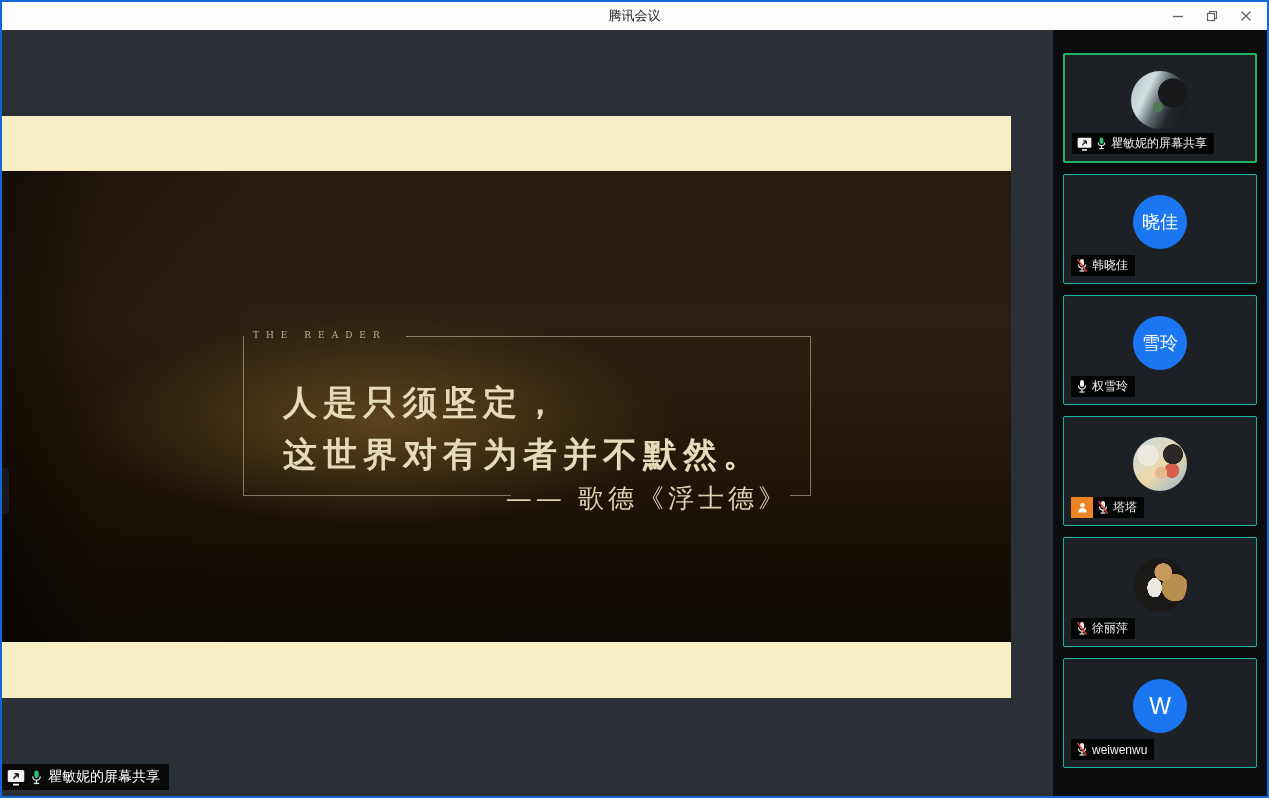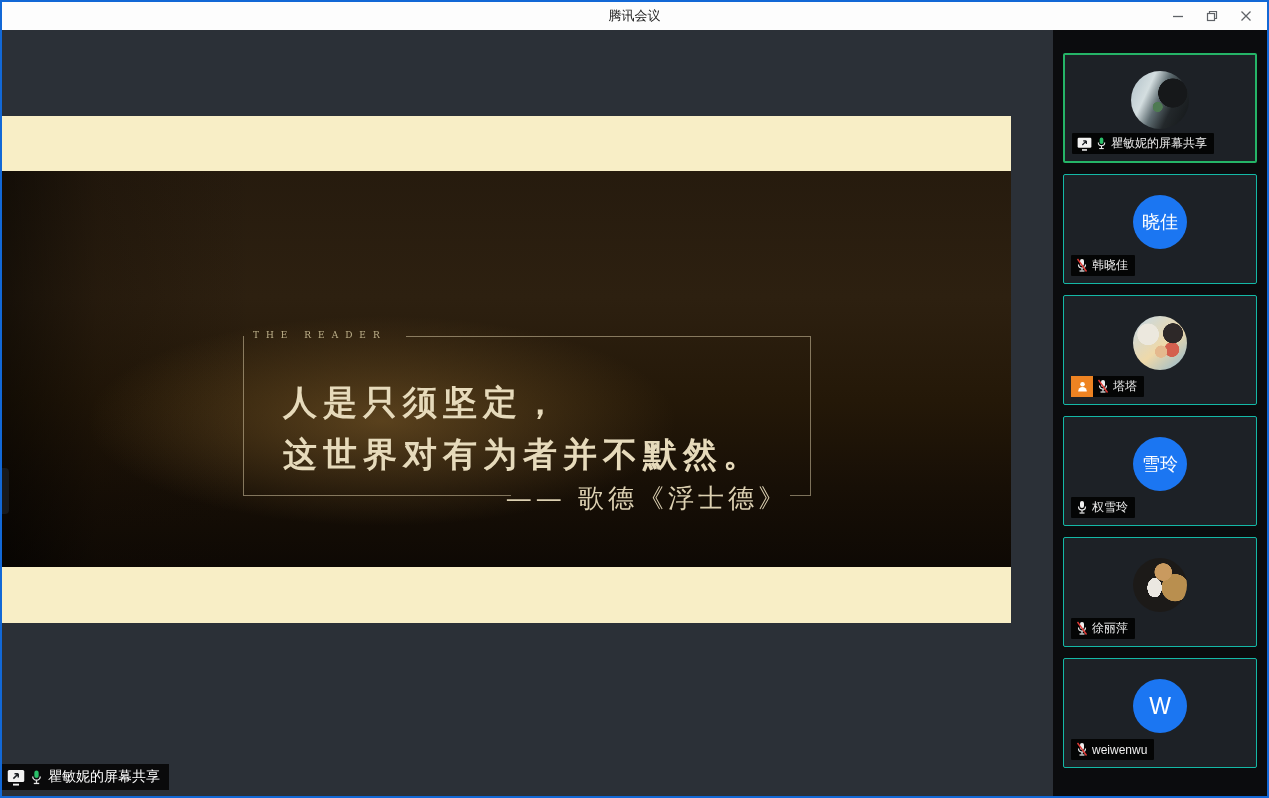--- a/index.html
+++ b/index.html
@@ -27,21 +27,21 @@
   .speaking-text { font-size:13px; color:#d2d3d4; white-space:nowrap; }
   .brand-logo { margin-left:auto; position:relative; width:44px; height:30px; }
   .diamond { position:absolute; border-radius:4px; transform:rotate(45deg); }
   .diamond.d1 { width:21px; height:21px; left:2px; top:4px; background:#585c61; }
   .diamond.d2 { width:19px; height:19px; left:18px; top:7px; background:#45494d; }
 
   
   .share-video { position:absolute; left:0; top:86px; width:1009px; height:590px; }
   .cream-bar { width:100%; height:55px; background:#f8eec6; }
   .cream-bar.bottom { height:56px; }
-  .video-brown { position:relative; width:100%; height:396px;
+  .video-brown { position:relative; width:100%; height:471px;
     background:
       radial-gradient(ellipse 420px 150px at 380px 250px, rgba(146,108,50,0.50), rgba(146,108,50,0) 70%),
       linear-gradient(90deg, rgba(0,0,0,0.50) 0px, rgba(18,11,5,0.28) 95px, rgba(18,11,5,0) 250px),
       linear-gradient(180deg, #261b0e 0%, #2d2010 32%, #241808 58%, #170f06 80%, #0e0904 100%);
     }
 
   
   .qline { position:absolute; background:rgba(212,197,162,0.55); }
   .qb-top    { left:404px; top:165px; width:404px; height:1px; }
   .qb-left   { left:241px; top:165px; width:1px;  height:159px; }
@@ -213,20 +213,35 @@
               <line x1="12" y1="20" x2="12" y2="25" stroke="#f0f0f0" stroke-width="2.4"></line>
               <line x1="7" y1="26" x2="17" y2="26" stroke="#f0f0f0" stroke-width="2.4"></line>
               <line x1="3" y1="2" x2="21" y2="27" stroke="#e03a36" stroke-width="2.8"></line>
             </svg>
           </span>
           <span class="txt">韩晓佳</span>
         </div>
       </div>
 
       <div class="tile">
+        <div class="avatar blue">雪玲</div>
+        <div class="chip">
+          <span class="icon">
+            <svg width="12" height="15" viewBox="0 0 24 30">
+              <rect x="8" y="2" width="8" height="14" rx="4" fill="#f0f0f0"></rect>
+              <path d="M5 13 a7 7 0 0 0 14 0" fill="none" stroke="#f0f0f0" stroke-width="2.4"></path>
+              <line x1="12" y1="20" x2="12" y2="25" stroke="#f0f0f0" stroke-width="2.4"></line>
+              <line x1="7" y1="26" x2="17" y2="26" stroke="#f0f0f0" stroke-width="2.4"></line>
+            </svg>
+          </span>
+          <span class="txt">权雪玲</span>
+        </div>
+      </div>
+
+      <div class="tile">
         <div class="avatar photo-family"></div>
         <div class="chip with-badge">
           <span class="badge-host">
             <svg width="13" height="13" viewBox="0 0 24 24">
               <circle cx="12" cy="8" r="4.2" fill="#fff"></circle>
               <path d="M4 21 a8 8 0 0 1 16 0 z" fill="#fff"></path>
             </svg>
           </span>
           <span class="icon">
             <svg width="12" height="15" viewBox="0 0 24 30">
@@ -235,35 +250,20 @@
               <line x1="12" y1="20" x2="12" y2="25" stroke="#f0f0f0" stroke-width="2.4"></line>
               <line x1="7" y1="26" x2="17" y2="26" stroke="#f0f0f0" stroke-width="2.4"></line>
               <line x1="3" y1="2" x2="21" y2="27" stroke="#e03a36" stroke-width="2.8"></line>
             </svg>
           </span>
           <span class="txt">塔塔</span>
         </div>
       </div>
 
       <div class="tile">
-        <div class="avatar blue">雪玲</div>
-        <div class="chip">
-          <span class="icon">
-            <svg width="12" height="15" viewBox="0 0 24 30">
-              <rect x="8" y="2" width="8" height="14" rx="4" fill="#f0f0f0"></rect>
-              <path d="M5 13 a7 7 0 0 0 14 0" fill="none" stroke="#f0f0f0" stroke-width="2.4"></path>
-              <line x1="12" y1="20" x2="12" y2="25" stroke="#f0f0f0" stroke-width="2.4"></line>
-              <line x1="7" y1="26" x2="17" y2="26" stroke="#f0f0f0" stroke-width="2.4"></line>
-            </svg>
-          </span>
-          <span class="txt">权雪玲</span>
-        </div>
-      </div>
-
-      <div class="tile">
         <div class="avatar photo-cat"></div>
         <div class="chip">
           <span class="icon">
             <svg width="12" height="15" viewBox="0 0 24 30">
               <rect x="8" y="2" width="8" height="14" rx="4" fill="#f0f0f0"></rect>
               <path d="M5 13 a7 7 0 0 0 14 0" fill="none" stroke="#f0f0f0" stroke-width="2.4"></path>
               <line x1="12" y1="20" x2="12" y2="25" stroke="#f0f0f0" stroke-width="2.4"></line>
               <line x1="7" y1="26" x2="17" y2="26" stroke="#f0f0f0" stroke-width="2.4"></line>
               <line x1="3" y1="2" x2="21" y2="27" stroke="#e03a36" stroke-width="2.8"></line>
             </svg>

